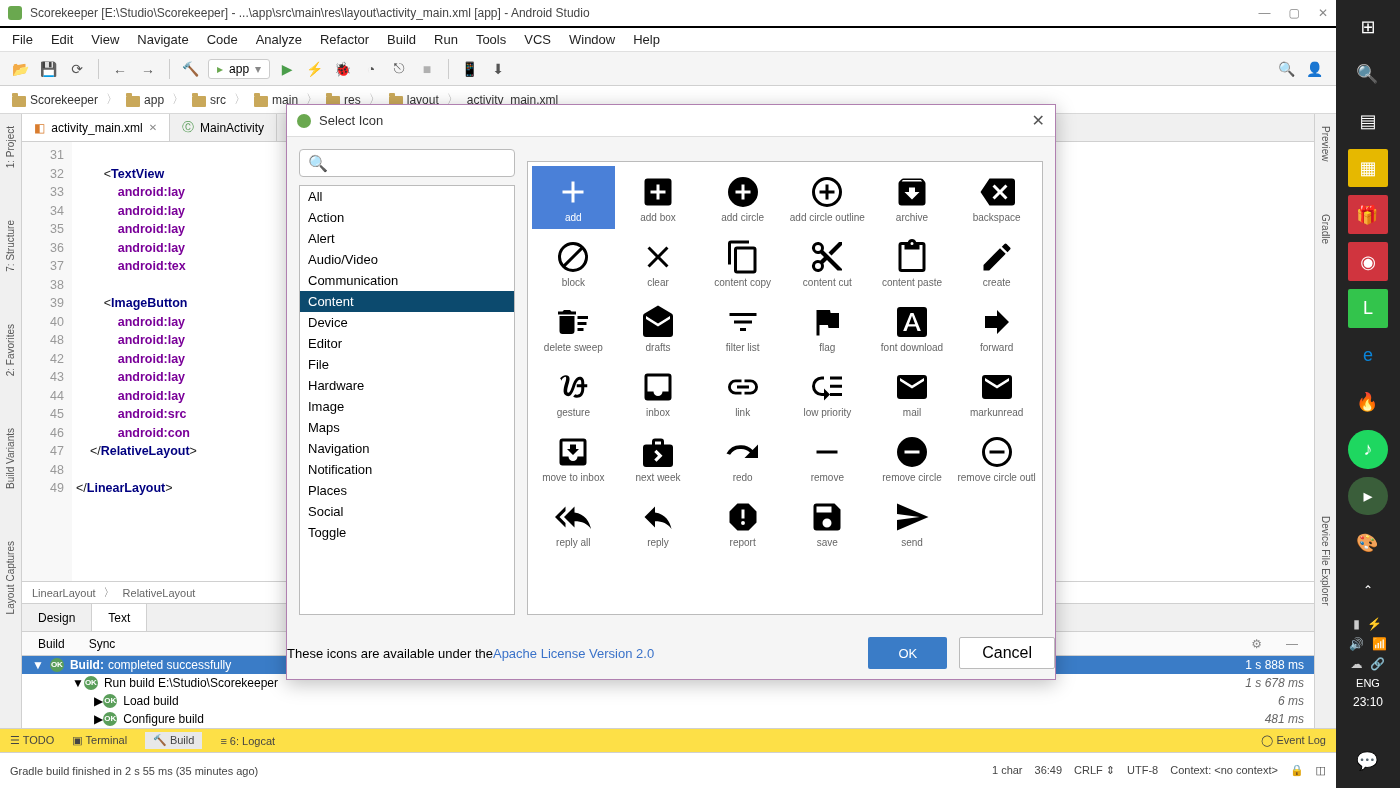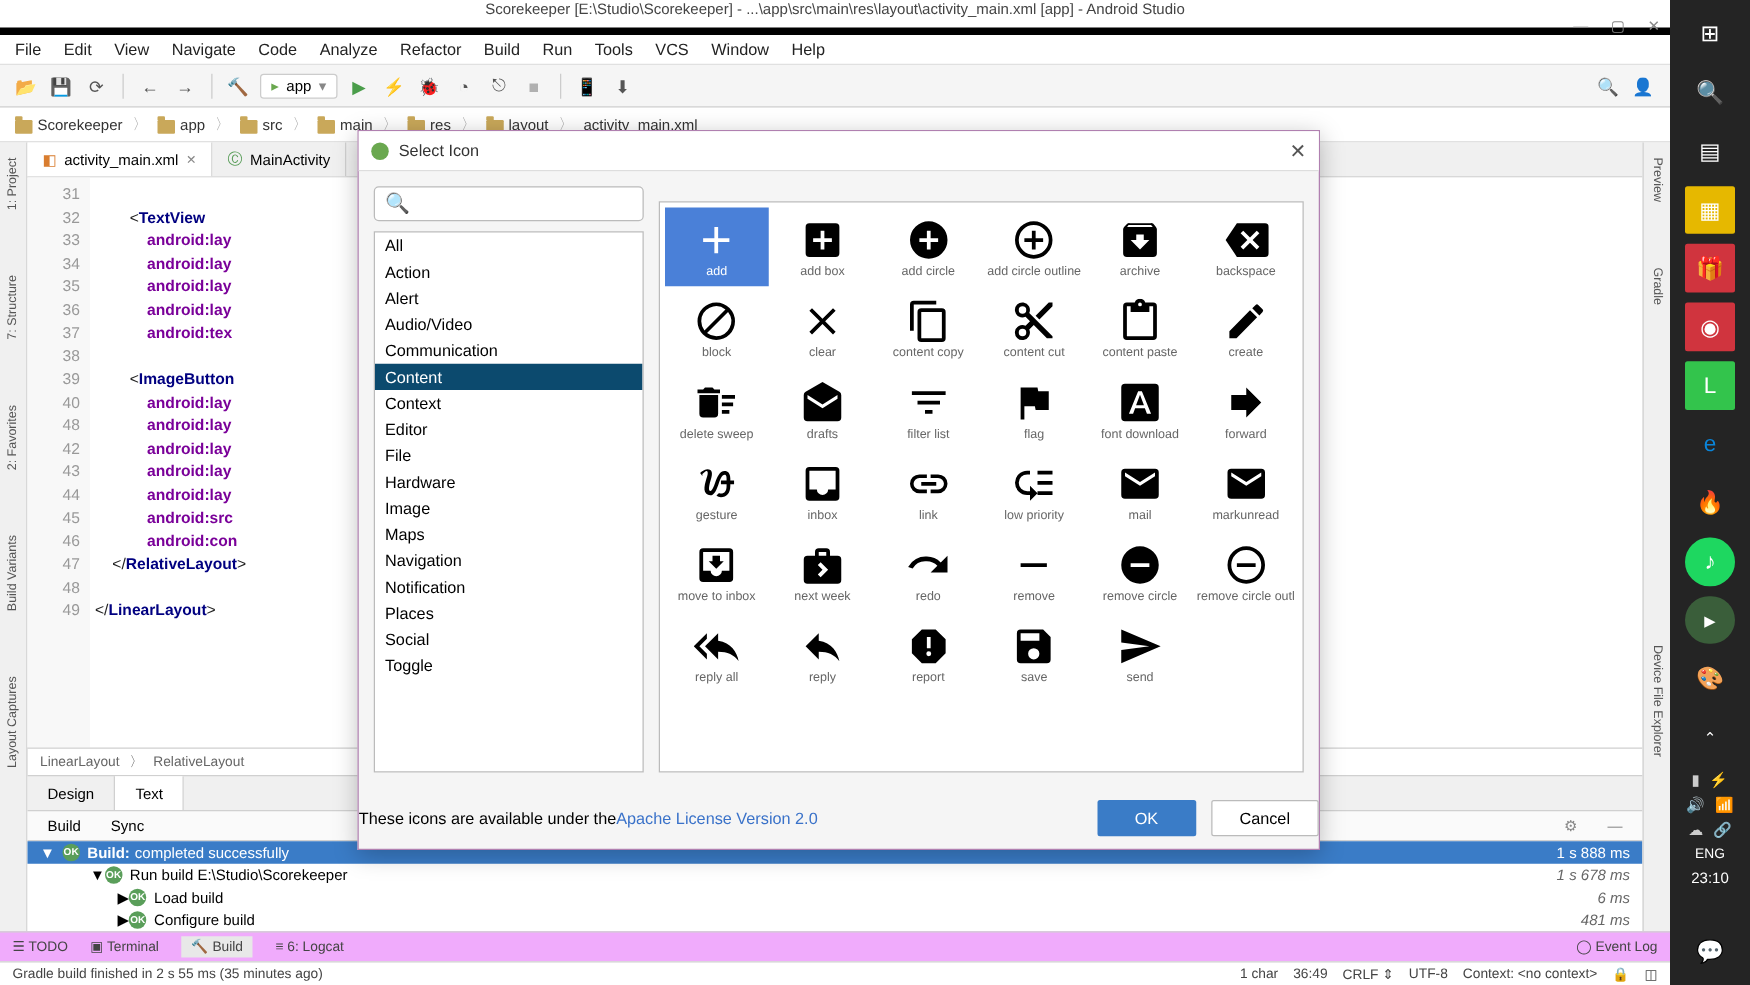--- a/index.html
+++ b/index.html
@@ -3,21 +3,21 @@
 <meta charset="utf-8">
 <style>
 * { box-sizing: border-box; margin: 0; padding: 0; font-family: 'Segoe UI', Tahoma, sans-serif; }
 body { width: 1400px; height: 788px; background: #fff; overflow: hidden; display: flex; }
 .main-area { width: 1336px; height: 788px; display: flex; flex-direction: column; }
 .taskbar { width: 64px; height: 788px; background: #242424; display: flex; flex-direction: column; align-items: center; padding-top: 8px; color: #fff; }
 .taskbar .tb-item { width: 40px; height: 40px; margin-bottom: 8px; display: flex; align-items: center; justify-content: center; font-size: 18px; border-radius: 2px; }
 .taskbar .tb-time { margin-top: auto; margin-bottom: 32px; text-align: center; font-size: 12px; }
 .taskbar .tb-lang { font-size: 11px; margin-bottom: 6px; }
 .taskbar .tb-iconrow { display: flex; gap: 8px; margin-bottom: 6px; color: #ccc; font-size: 12px; }
-.titlebar { height: 28px; background: #fff; border-bottom: 6px solid #000000; display: flex; align-items: center; padding: 0 8px; font-size: 12px; color: #444; flex-direction: column; }
+.titlebar { height: 28px; background: #fff; border-bottom: 2px solid #000000; display: flex; align-items: center; padding: 0 8px; font-size: 12px; color: #444; }
 .titlebar .wincontrols { margin-left: auto; display: flex; gap: 18px; color: #888; }
 .menubar { height: 24px; display: flex; align-items: center; gap: 18px; padding: 0 12px; font-size: 13px; color: #222; border-bottom: 1px solid #e0e0e0; }
 .toolbar { height: 34px; background: #f5f5f5; border-bottom: 1px solid #d0d0d0; display: flex; align-items: center; gap: 6px; padding: 0 10px; }
 .toolbar .sep { width: 1px; height: 20px; background: #ccc; margin: 0 4px; }
 .toolbar .tb-btn { width: 22px; height: 22px; display: flex; align-items: center; justify-content: center; color: #555; font-size: 14px; }
 .toolbar .green { color: #4a9d4a; }
 .toolbar .run-config { border: 1px solid #ccc; border-radius: 3px; padding: 2px 8px; font-size: 12px; display: flex; align-items: center; gap: 6px; background: #fff; }
 .breadcrumbs { height: 28px; border-bottom: 1px solid #d8d8d8; display: flex; align-items: center; font-size: 12px; color: #333; padding: 0 8px; gap: 4px; }
 .breadcrumbs .bc-item { display: flex; align-items: flex-end; gap: 4px; padding: 2px 4px; }
 .breadcrumbs .sep { color: #aaa; }
@@ -39,23 +39,23 @@
 .code-breadcrumb { height: 22px; border-top: 1px solid #d0d0d0; font-size: 11px; color: #666; display: flex; align-items: center; padding: 0 10px; gap: 8px; }
 .design-tabs { height: 28px; border-top: 1px solid #d0d0d0; display: flex; align-items: stretch; background: #f0f0f0; }
 .design-tabs .dtab { padding: 0 16px; display: flex; align-items: center; font-size: 12px; border-right: 1px solid #d0d0d0; }
 .design-tabs .dtab.active { background: #fff; }
 .buildsync { height: 24px; padding: 0 16px; display: flex; align-items: center; gap: 24px; font-size: 12px; background: #fafafa; border-top: 1px solid #d0d0d0; }
 .buildpanel { background: #fff; border-top: 1px solid #d0d0d0; font-size: 12px; }
 .buildpanel .bp-header { background: #3a7cc7; color: #fff; padding: 2px 10px; display: flex; align-items: center; }
 .buildpanel .bp-header .bms { margin-left: auto; }
 .buildpanel .bp-row { padding: 2px 10px 2px 50px; display: flex; align-items: center; }
 .buildpanel .bp-row .bms { margin-left: auto; color: #666; font-style: italic; }
-.bottombar { height: 24px; border-top: 1px solid #d0d0d0; background: #f0abfc; display: flex; align-items: center; font-size: 11px; color: #444; padding: 0 10px; gap: 18px; }
+.bottombar { height: 24px; border-top: 1px solid #d0d0d0; background: #fde047; display: flex; align-items: center; font-size: 11px; color: #444; padding: 0 10px; gap: 18px; }
 .bottombar .right { margin-left: auto; display: flex; gap: 12px; }
-.statusbar { height: 19px; border-top: 1px solid #d0d0d0; display: flex; align-items: center; font-size: 11px; color: #444; padding: 0 10px; }
+.statusbar { height: 36px; border-top: 1px solid #d0d0d0; display: flex; align-items: center; font-size: 11px; color: #444; padding: 0 10px; }
 .statusbar .right { margin-left: auto; display: flex; gap: 12px; }
 
 
 .dialog { position: absolute; left: 286px; top: 104px; width: 770px; height: 576px; background: #f5f5f5; border: 1px solid #b080b0; box-shadow: 0 4px 18px rgba(0,0,0,0.25); display: flex; flex-direction: column; }
 .dialog .dlg-title { height: 32px; display: flex; align-items: center; padding: 0 10px; font-size: 13px; color: #333; background: #fff; border-bottom: 1px solid #ddd; }
 .dialog .dlg-title .dlg-close { margin-left: auto; font-size: 16px; color: #555; }
 .dialog .dlg-body { flex: 1; display: flex; gap: 12px; padding: 12px; min-height: 0; }
 .dialog .dlg-left { width: 216px; display: flex; flex-direction: column; }
 .dialog .search { border: 1px solid #bbb; border-radius: 4px; height: 28px; display: flex; align-items: center; padding: 0 8px; background: #fff; margin-bottom: 8px; }
 .dialog .catlist { flex: 1; border: 1px solid #bbb; background: #fff; overflow: auto; font-size: 13px; }
@@ -64,21 +64,21 @@
 .dialog .icon-grid { flex: 1; background: #fff; border: 1px solid #bbb; overflow: auto; padding: 4px; margin-top: 12px; }
 .dialog .icon-grid-inner { display: grid; grid-template-columns: repeat(6, 1fr); gap: 2px; }
 .dialog .igitem { display: flex; flex-direction: column; align-items: center; padding: 6px 2px; font-size: 10px; color: #666; text-align: center; }
 .dialog .igitem.sel { background: #4a80d8; color: #fff; }
 .dialog .igitem .ig-svg { width: 40px; height: 40px; display: flex; align-items: center; justify-content: center; }
 .dialog .igitem.sel .ig-svg svg { fill: #fff; }
 .dialog .dlg-foot { padding: 10px 0; display: flex; align-items: center; font-size: 13px; justify-content: flex-end; }
 .dialog .dlg-foot .lic-link { color: #3a72c9; }
 .dialog .dlg-btns { margin-left: auto; display: flex; gap: 12px; }
 .dialog .btn-ok { background: #3a7cc7; color: #fff; border: none; padding: 6px 30px; font-size: 13px; border-radius: 2px; }
-.dialog .btn-cancel { background: #fff; border: 1px solid #bbb; padding: 6px 22px; font-size: 13px; border-radius: 2px; }
+.dialog .btn-cancel { background: #fff; border: 1px solid #bbb; padding: 6px 22px; font-size: 16px; border-radius: 2px; }
 .ig-svg svg { fill: #000; }
 
 .folder-icon { display: inline-block; width: 14px; height: 11px; background: #c9a85a; border-radius: 1px; position: relative; }
 .folder-icon::before { content: ''; position: absolute; top: -3px; left: 0; width: 6px; height: 3px; background: #c9a85a; border-radius: 1px 1px 0 0; }
 .ok-badge { display: inline-block; width: 14px; height: 14px; background: #5a9e5a; color: #fff; border-radius: 7px; font-size: 8px; line-height: 14px; text-align: center; font-weight: bold; }
 </style>
 </head>
 <body>
 
 <div class="main-area">
@@ -352,21 +352,21 @@
       <div class="search">
           <span style="color:#aaa">🔍</span>
         </div>
       <div class="catlist" id="catlist">
           <div class="cat">All</div>
           <div class="cat">Action</div>
           <div class="cat">Alert</div>
           <div class="cat">Audio/Video</div>
           <div class="cat">Communication</div>
           <div class="cat sel">Content</div>
-          <div class="cat">Context</div>
+          <div class="cat">Device</div>
           <div class="cat">Editor</div>
           <div class="cat">File</div>
           <div class="cat">Hardware</div>
           <div class="cat">Image</div>
           <div class="cat">Maps</div>
           <div class="cat">Navigation</div>
           <div class="cat">Notification</div>
           <div class="cat">Places</div>
           <div class="cat">Social</div>
           <div class="cat">Toggle</div>

